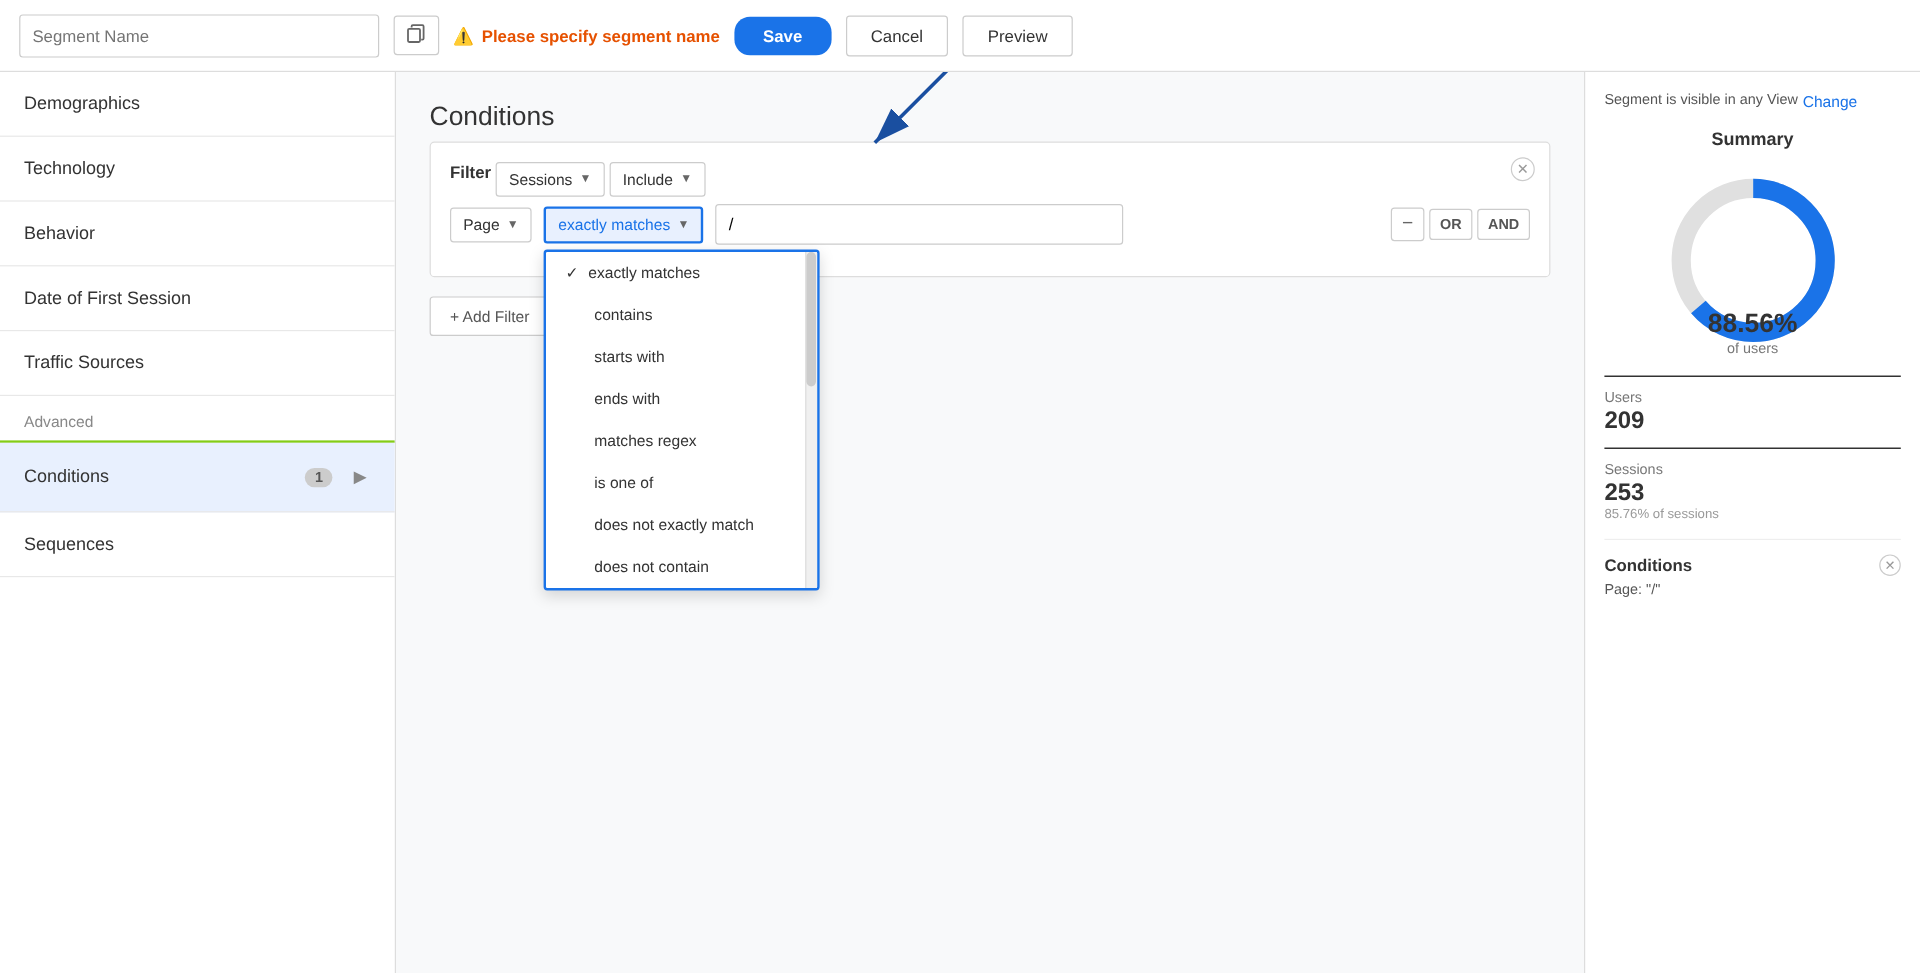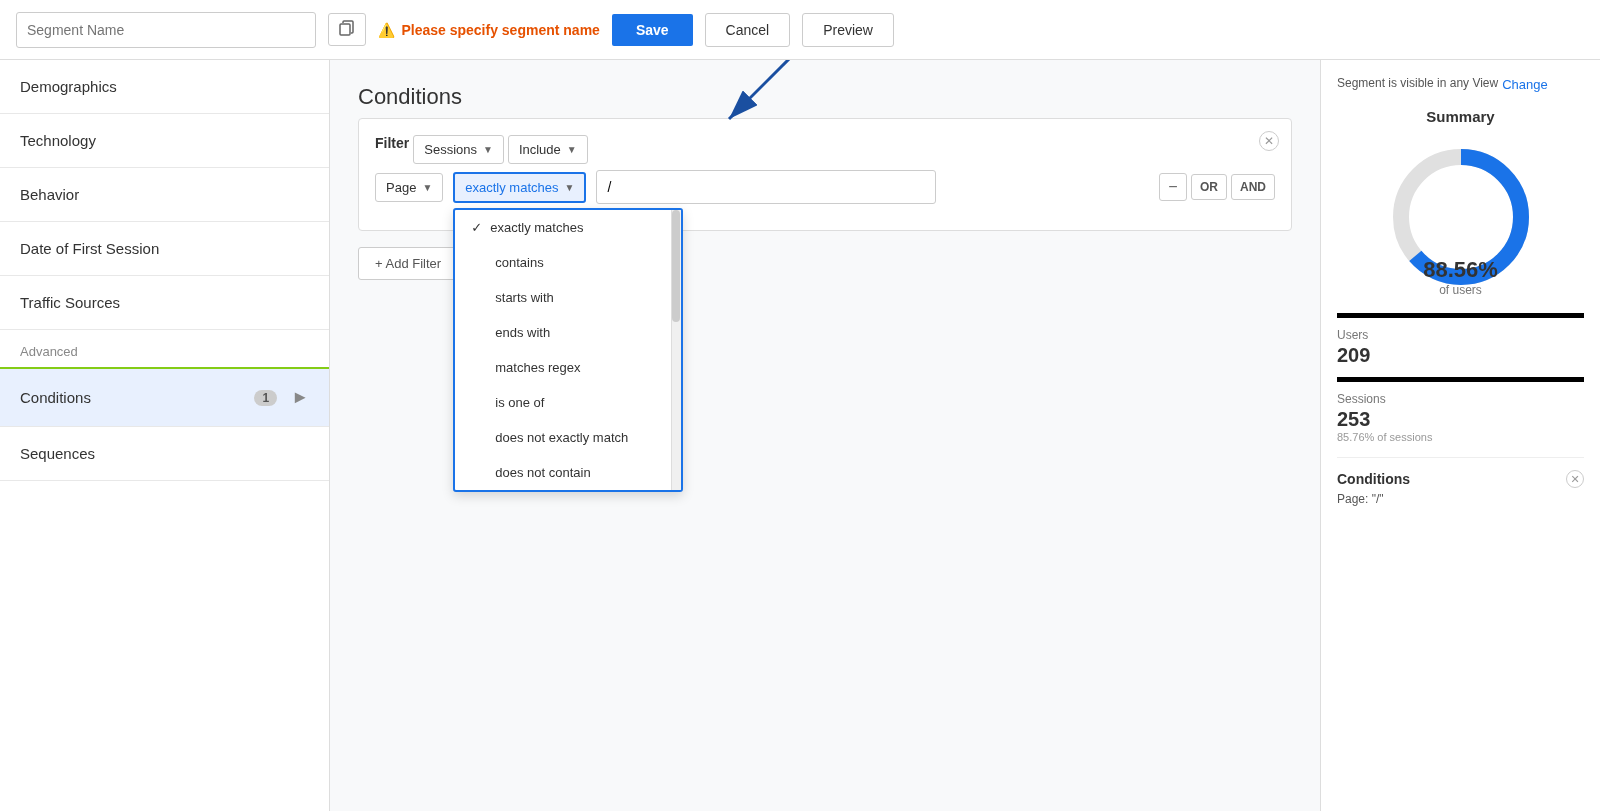--- a/index.html
+++ b/index.html
@@ -18,21 +18,21 @@
     #copy-icon-btn {
       border: 1px solid #ccc; background: #fff; border-radius: 3px;
       padding: 6px 10px; cursor: pointer; font-size: 14px; color: #666;
     }
     #warning-msg {
       display: flex; align-items: center; gap: 6px;
       font-weight: bold; color: #e65100; font-size: 14px;
     }
     #save-button {
       background: #1a73e8; color: #fff; border: none;
-      border-radius: 2px; padding: 8px 24px; font-size: 14px;
+      border-radius: 13px; padding: 8px 24px; font-size: 14px;
       cursor: pointer; font-weight: bold;
     }
     #cancel-button, #preview-button {
       background: #fff; color: #333; border: 1px solid #ccc;
       border-radius: 3px; padding: 8px 20px; font-size: 14px; cursor: pointer;
     }
 
     
     #main {
       display: flex; height: calc(811px - 60px);
@@ -180,21 +180,21 @@
       position: absolute; text-align: center;
     }
     .donut-percent {
       font-size: 22px; font-weight: bold; color: #333; line-height: 1.2;
     }
     .donut-label {
       font-size: 12px; color: #777;
     }
 
     .stat-row {
-      border-top: 5px solid #000000; padding: 10px 0;
+      border-top: 1px solid #000000; padding: 10px 0;
     }
     .stat-label {
       font-size: 12px; color: #777; margin-bottom: 2px;
     }
     .stat-value {
       font-size: 20px; font-weight: bold; color: #333;
     }
     .stat-sublabel {
       font-size: 11px; color: #999;
     }

